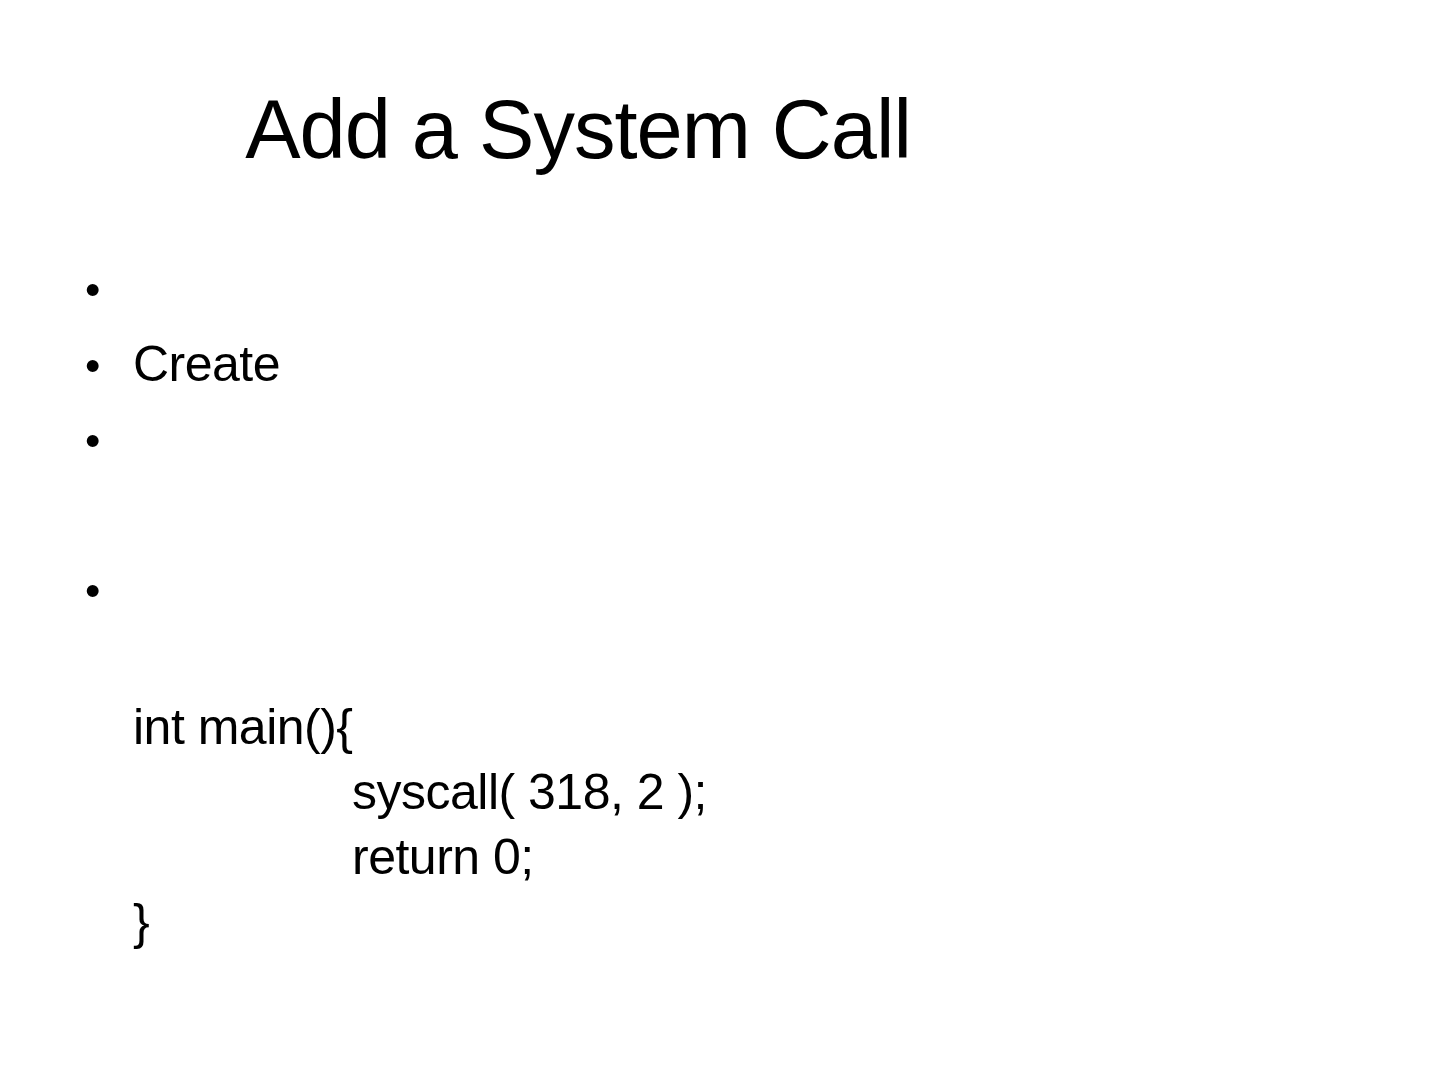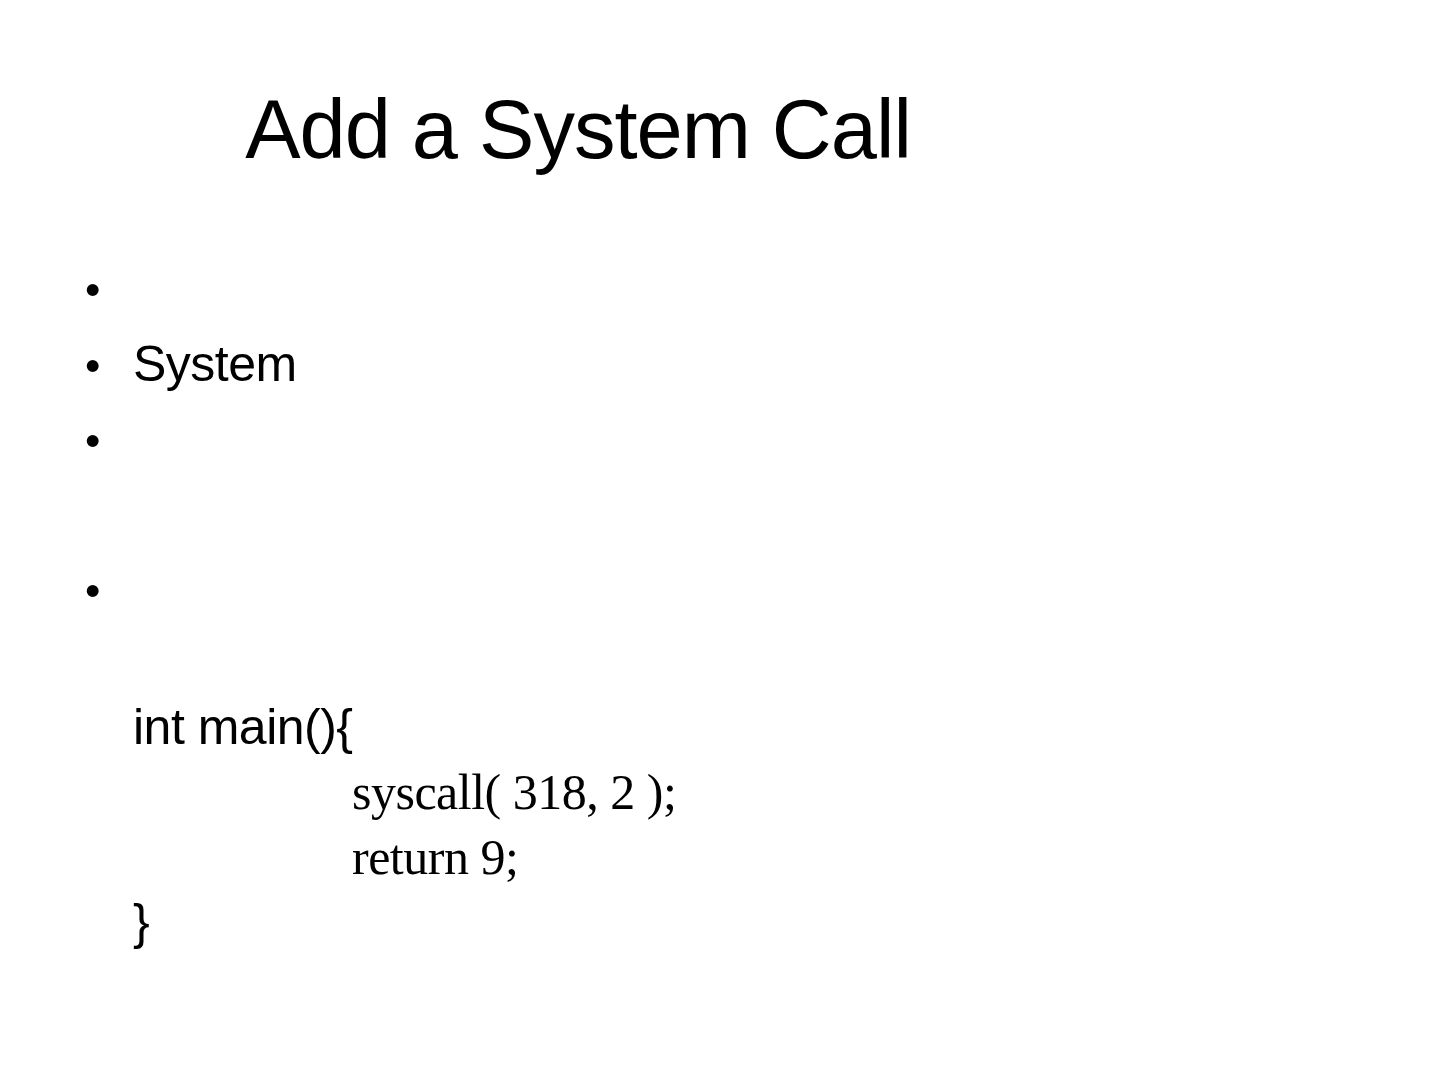--- a/index.html
+++ b/index.html
@@ -71,53 +71,52 @@
     letter-spacing: -0.5px;
     font-family: "Liberation Sans", sans-serif;
   }
 
   .code-line {
     white-space: pre;
   }
 
   .code-line.indent {
     padding-left: 219px;
-    font-family: Liberation Serif, serif;
   }
 </style>
 </head>
 <body>
 
 <div class="slide">
 
   <h1 class="slide-title">Add a System Call</h1>
 
   <div class="bullet-list">
 
     <div class="bullet-row">
       <span class="bullet-glyph">•</span>
     </div>
 
     <div class="bullet-row">
       <span class="bullet-glyph">•</span>
-      <span class="bullet-label">System</span>
+      <span class="bullet-label">Create</span>
     </div>
 
     <div class="bullet-row">
       <span class="bullet-glyph">•</span>
     </div>
 
     <div class="bullet-spacer"></div>
 
     <div class="bullet-row">
       <span class="bullet-glyph">•</span>
     </div>
 
   </div>
 
   <div class="code-block">
     <div class="code-line">int main(){</div>
     <div class="code-line indent">syscall( 318, 2 );</div>
-    <div class="code-line indent">return 9;</div>
+    <div class="code-line indent">return 0;</div>
     <div class="code-line">}</div>
   </div>
 
 </div>
 
 </body></html>

